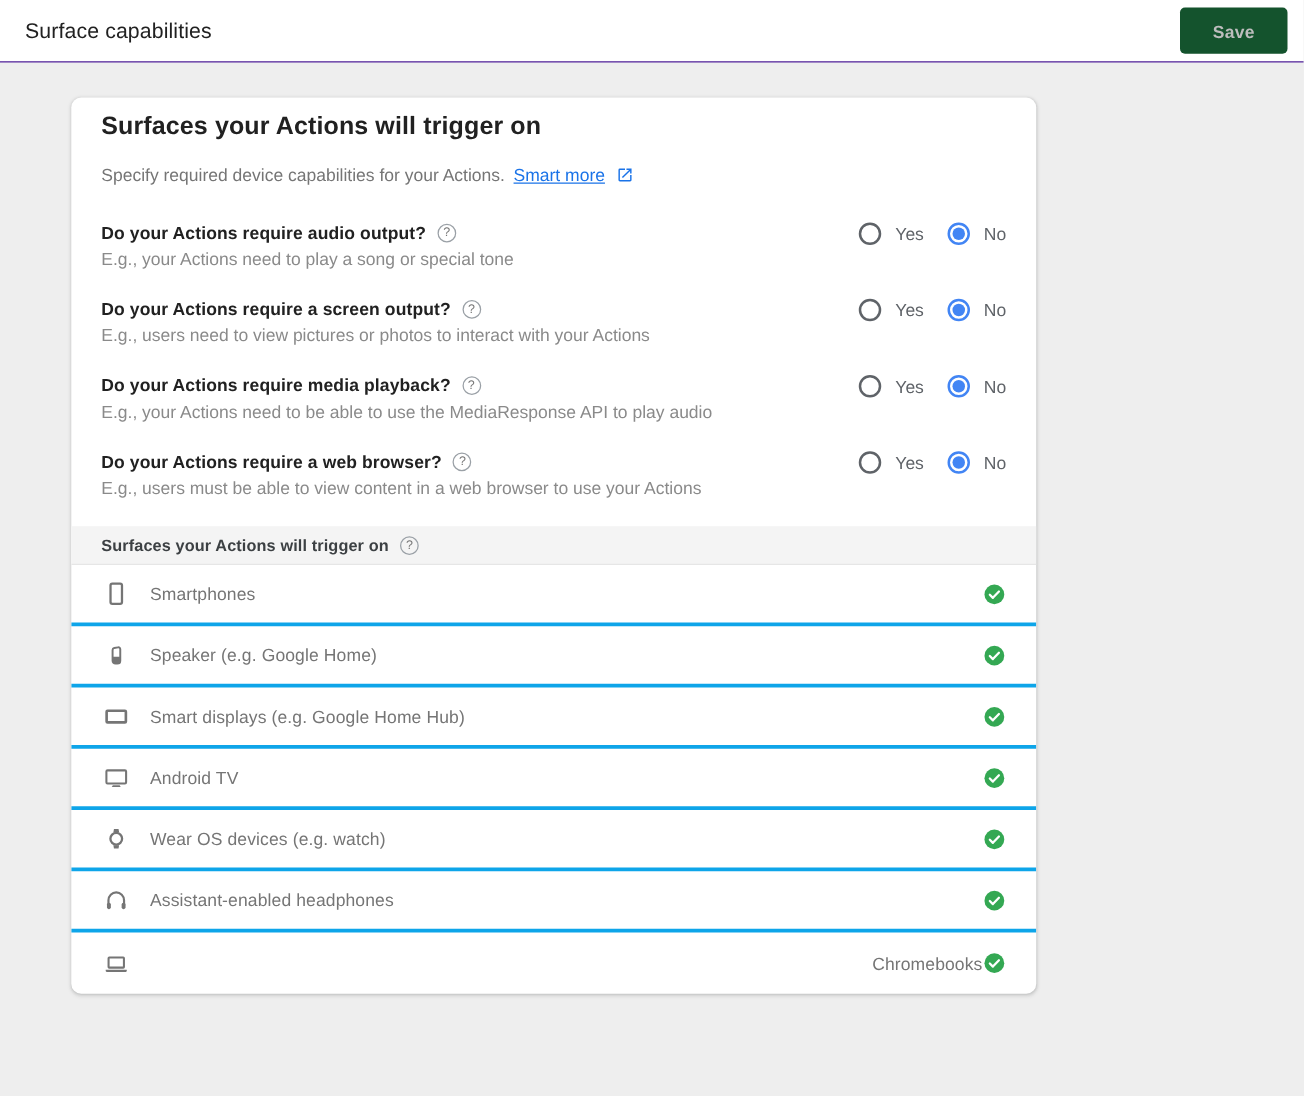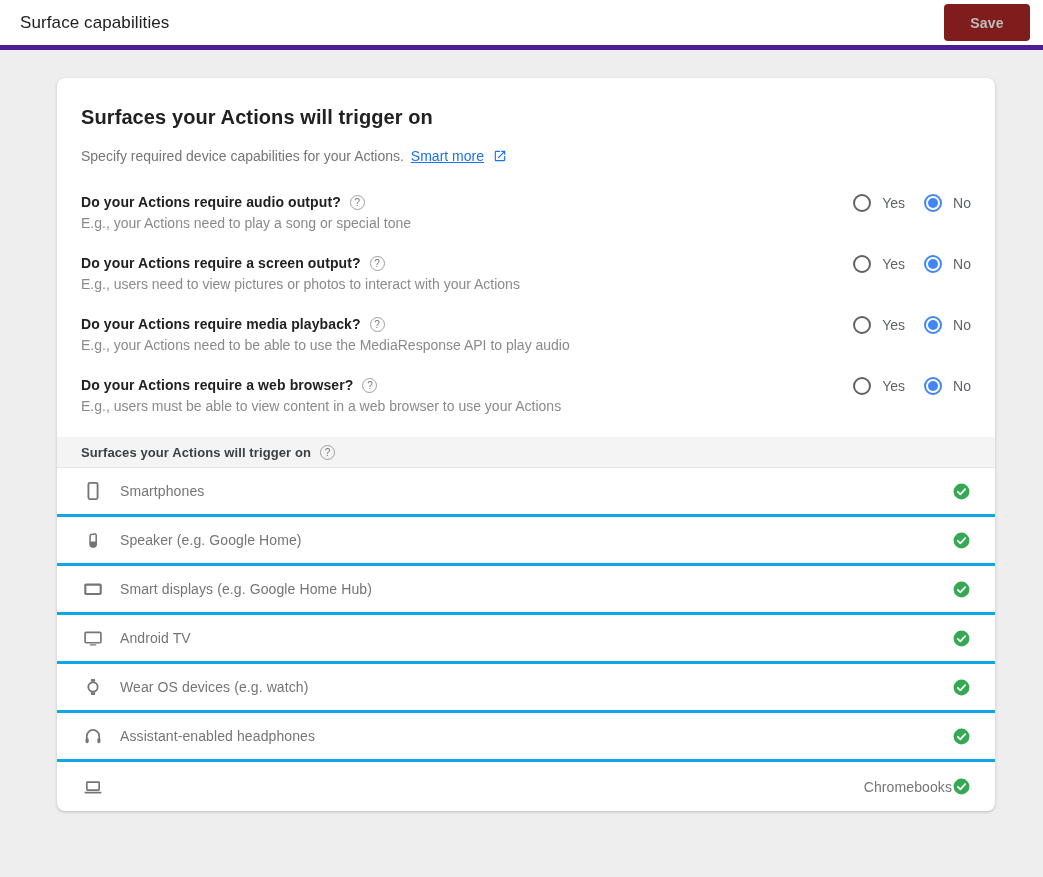--- a/index.html
+++ b/index.html
@@ -5,36 +5,36 @@
   * { box-sizing: border-box; margin: 0; padding: 0; }
   html, body { background: #eeeeee; }
   body {
     width: 1043px; height: 877px; position: relative; overflow: hidden;
     font-family: "Liberation Sans", sans-serif;
     -webkit-font-smoothing: antialiased;
   }
   
   .topbar {
     position: absolute; top: 0; left: 0; width: 1043px; height: 50px;
-    background: #ffffff; border-bottom: 5px solid #4c1d95;
+    background: #ffffff; border-bottom: 1px solid #4c1d95;
     display: flex; align-items: center; justify-content: space-between;
     padding: 0 13px 0 20px; z-index: 2;
   }
   .topbar-title { font-size: 17px; color: #212121; letter-spacing: .1px; }
   .save-btn {
     min-width: 86px; height: 37px; border: none; border-radius: 4px;
-    background: #7f1d1d; color: #bdbdbd; font-size: 14px; font-weight: bold;
+    background: #14532d; color: #bdbdbd; font-size: 14px; font-weight: bold;
     font-family: "Liberation Sans", sans-serif; letter-spacing: .25px; cursor: default;
   }
   
   .card {
-    position: absolute; top: 78px; left: 57px; width: 938px;
+    position: absolute; top: 78px; left: 57px; width: 772px;
     background: #ffffff; border-radius: 8px;
     box-shadow: 0 1px 2px rgba(60,64,67,.18), 0 1px 3px 1px rgba(60,64,67,.08);
-    overflow: hidden; padding-top: 28px;
+    overflow: hidden; padding-top: 12px;
   }
   .card-inner { padding: 0 24px; }
   .card-heading { font-size: 20px; font-weight: bold; color: #212121; letter-spacing: .1px; }
   .card-subtitle { margin-top: 19px; font-size: 14px; color: #757575; }
   .learn-more { color: #1a73e8; text-decoration: underline; margin-left: 3px; }
   .ext-icon svg { width: 14px; height: 14px; vertical-align: -2px; margin-left: 5px; }
   
   .questions { margin-top: 29px; text-align: right; }
   .question-row {
     display: flex; justify-content: space-between; align-items: flex-start;

